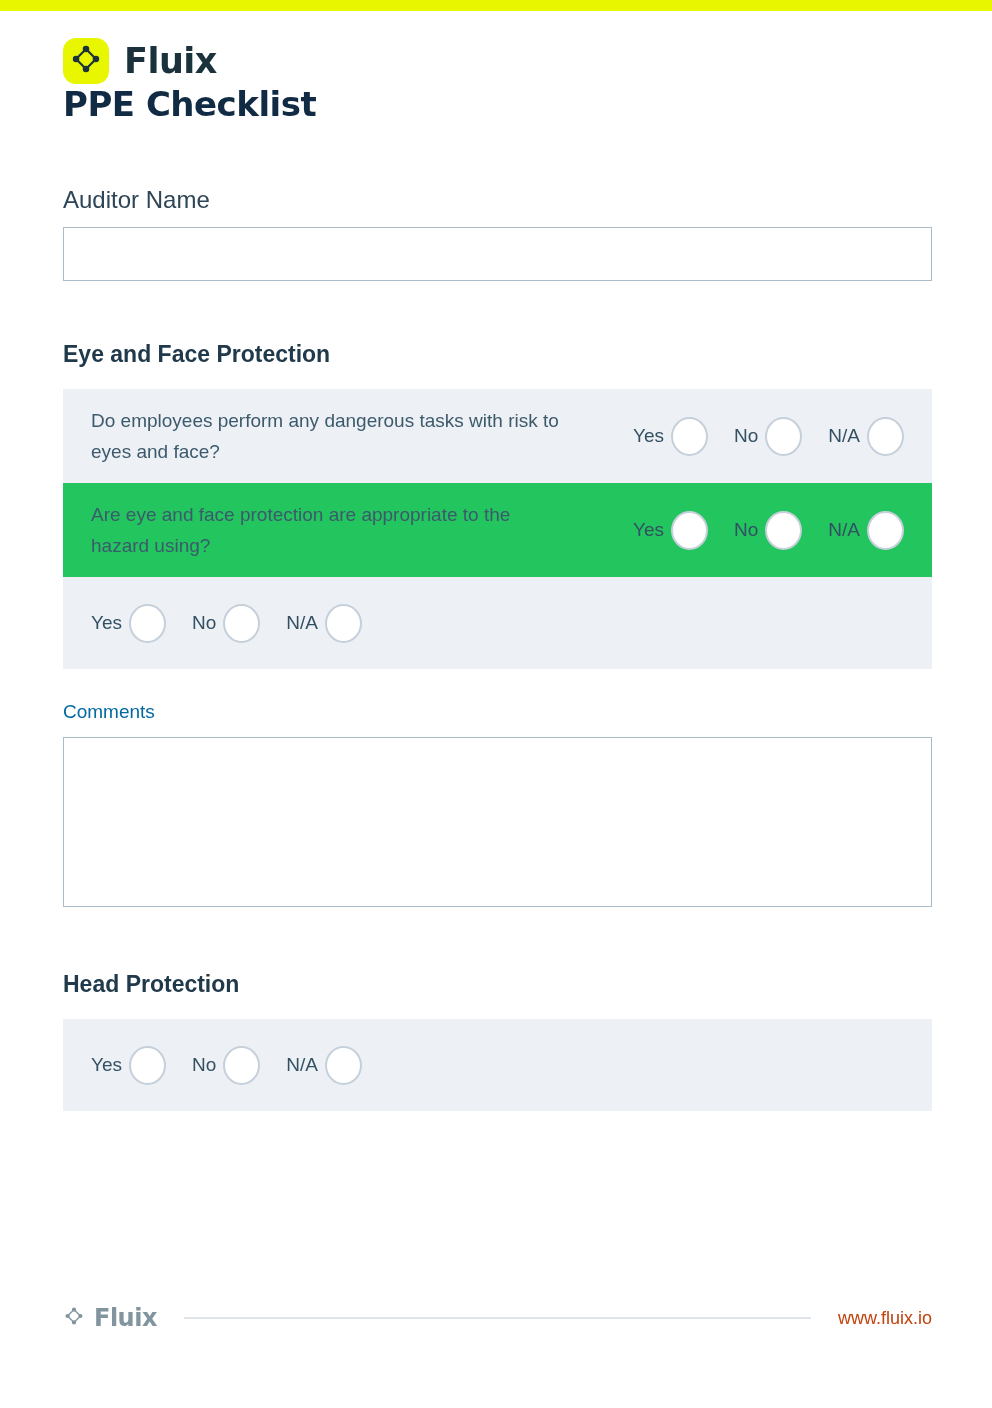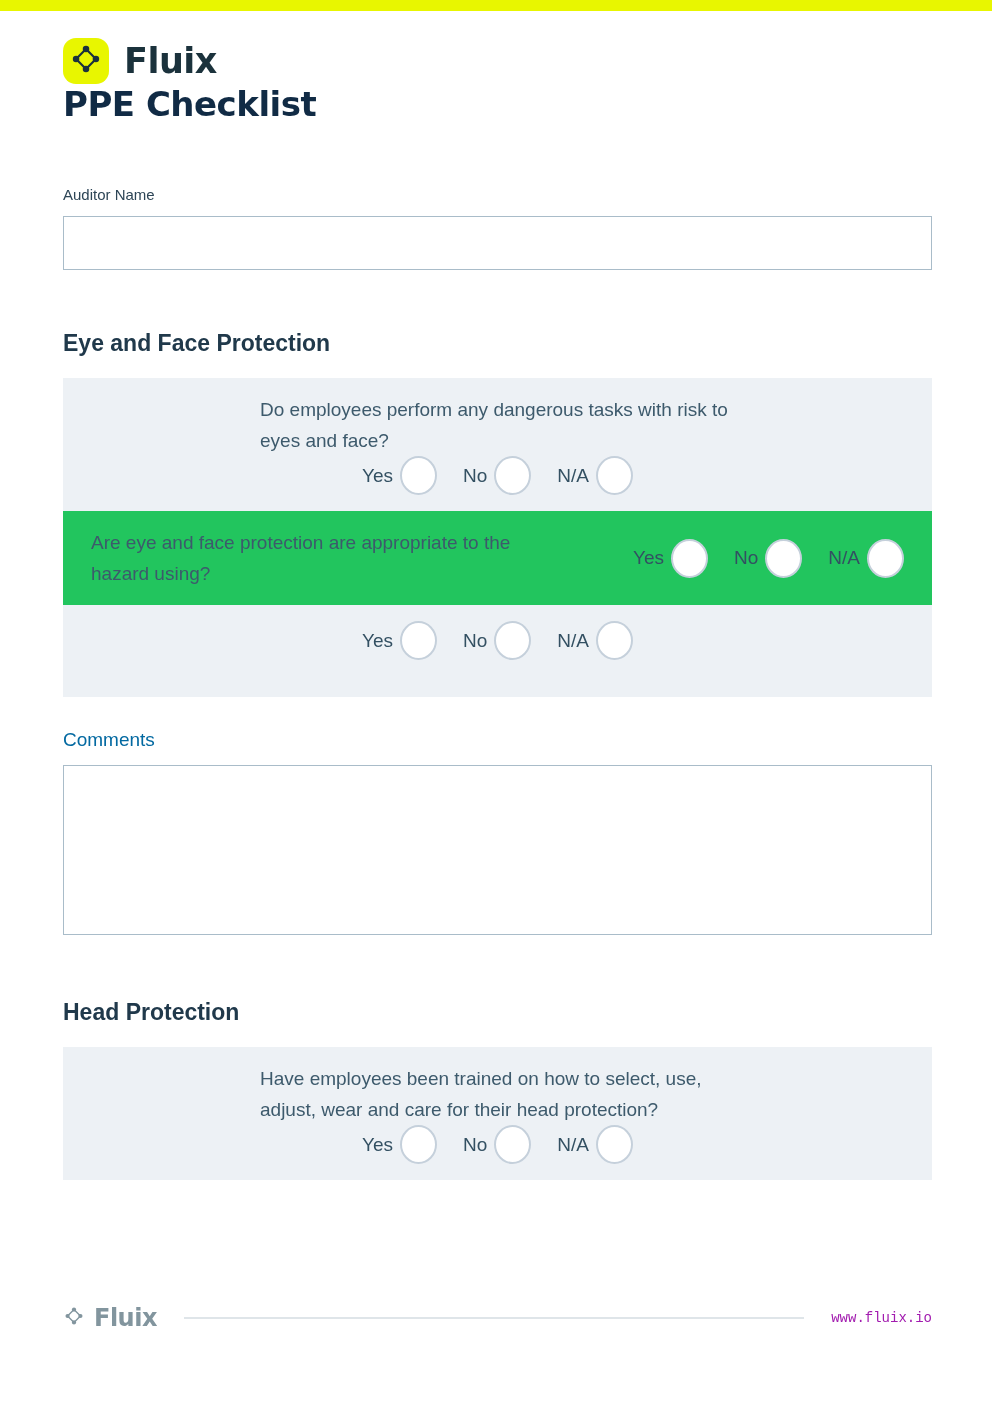--- a/index.html
+++ b/index.html
@@ -52,21 +52,21 @@
     color: #112B45;
   }
   
   .fields-row {
     margin-top: 62px;
     display: flex;
     gap: 41px;
   }
   .field-col { flex: 1; }
   .field-label {
-    font-size: 15px;
+    font-size: 24px;
     color: #2D4556;
     margin-bottom: 13px;
   }
   .text-input {
     width: 100%;
     height: 54px;
     border: 1px solid #A9BCC9;
     background: #ffffff;
     font-size: 18px;
     color: #2D4556;
@@ -84,21 +84,21 @@
     margin-top: 21px;
   }
   .qrow {
     display: flex;
     align-items: center;
     justify-content: space-between;
     padding: 16px 28px;
     min-height: 92px;
     background: #22c55e;
   }
-  .qrow.shaded { background: #EDF1F5; flex-direction: column; }
+  .qrow.shaded { background: #EDF1F5; }
   .qtext {
     font-size: 19px;
     line-height: 31px;
     color: #3D5A6C;
     max-width: 475px;
   }
   .opts {
     display: flex;
     align-items: center;
     gap: 26px;
@@ -164,24 +164,23 @@
     font-weight: 800;
     color: #82959E;
     letter-spacing: -0.5px;
   }
   .footer-line {
     flex: 1;
     height: 2px;
     background: #DFE5E9;
   }
   .footer-site {
-    font-size: 14px;
-    color: #a21caf;
+    font-size: 18px;
+    color: #c2410c;
     flex-shrink: 0;
-    font-family: Liberation Mono, monospace;
   }
 </style>
 </head>
 <body>
 
 <div class="top-bar"></div>
 
 <div class="content">
 
   
@@ -273,21 +272,20 @@
 
   
   <div class="comments-label">Comments</div>
   <textarea class="comments-area" value="" style=""></textarea>
 
   
   <h2 class="section-title">Head Protection</h2>
 
   <div class="question-table">
     <div class="qrow shaded">
-      <div class="qtext">Have employees been trained on how to select, use, adjust, wear and care for their head protection?</div>
       <div class="opts">
         <div class="opt">
           <span class="optlabel">Yes</span>
           <span class="radio"></span>
         </div>
         <div class="opt">
           <span class="optlabel">No</span>
           <span class="radio"></span>
         </div>
         <div class="opt">

